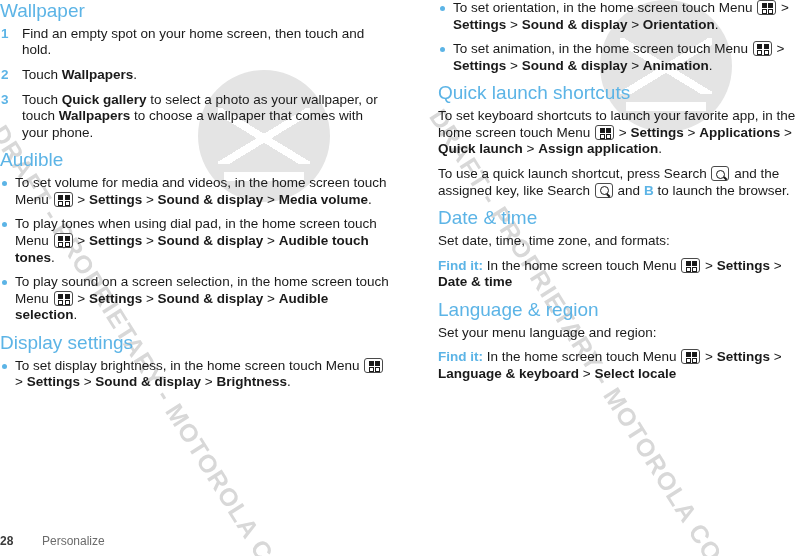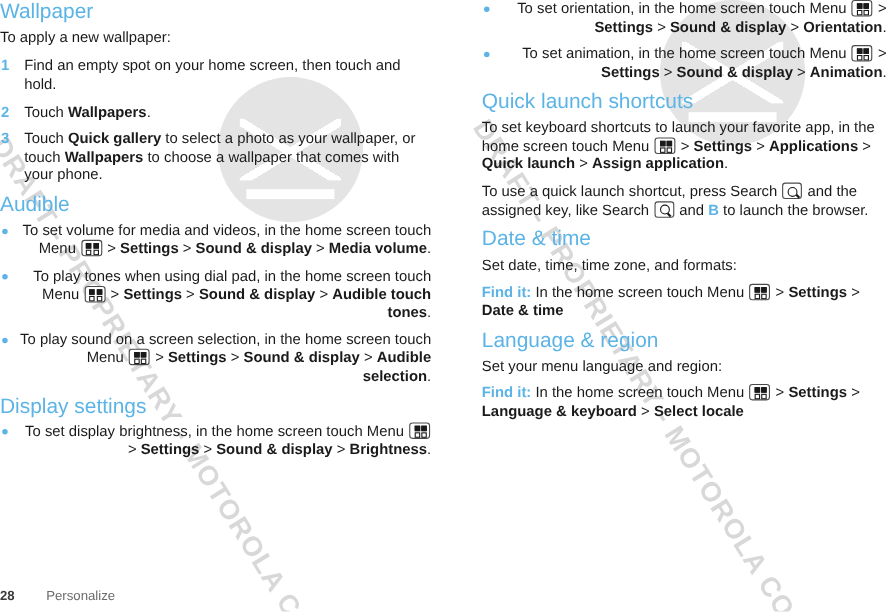--- a/index.html
+++ b/index.html
@@ -119,21 +119,20 @@
     color: #5cb4e6;
     font-weight: 700;
     font-size: 13.5px;
   }
 
   
   ul.bullet-list {
     list-style: none;
     margin: 0;
     padding: 0;
-    text-align: right;
   }
   ul.bullet-list > li {
     position: relative;
     padding-left: 15px;
     font-size: 13.5px;
     line-height: 16.6px;
     margin-bottom: 8px;
   }
   ul.bullet-list > li > .dot {
     position: absolute;
@@ -222,21 +221,20 @@
   <div class="wm-text wm-1">DRAFT - PROPRIETARY - MOTOROLA CONFIDENTIAL INFORMATION</div>
   <div class="wm-text wm-2">DRAFT - PROPRIETARY - MOTOROLA CONFIDENTIAL INFORMATION</div>
 </div>
 
 <div id="page">
 
   <div class="column" id="left-column">
 
     <h2 class="section-heading sec-wallpaper">Wallpaper</h2>
 
-    <p class="body-text intro">To apply a new wallpaper:</p>
 
     <ol class="numbered-list">
         <li><span class="num">1</span><span>Find an empty spot on your home screen, then touch and hold.</span></li>
         <li><span class="num">2</span><span>Touch </span><span style="font-weight: 700;">Wallpapers</span><span>.</span></li>
         <li><span class="num">3</span><span>Touch </span><span style="font-weight: 700;">Quick gallery</span><span> to select a photo as your wallpaper, or touch </span><span style="font-weight: 700;">Wallpapers</span><span> to choose a wallpaper that comes with your phone.</span></li>
       </ol>
 
     <h2 class="section-heading sec-sounds">Audible</h2>
 
     <ul class="bullet-list">

